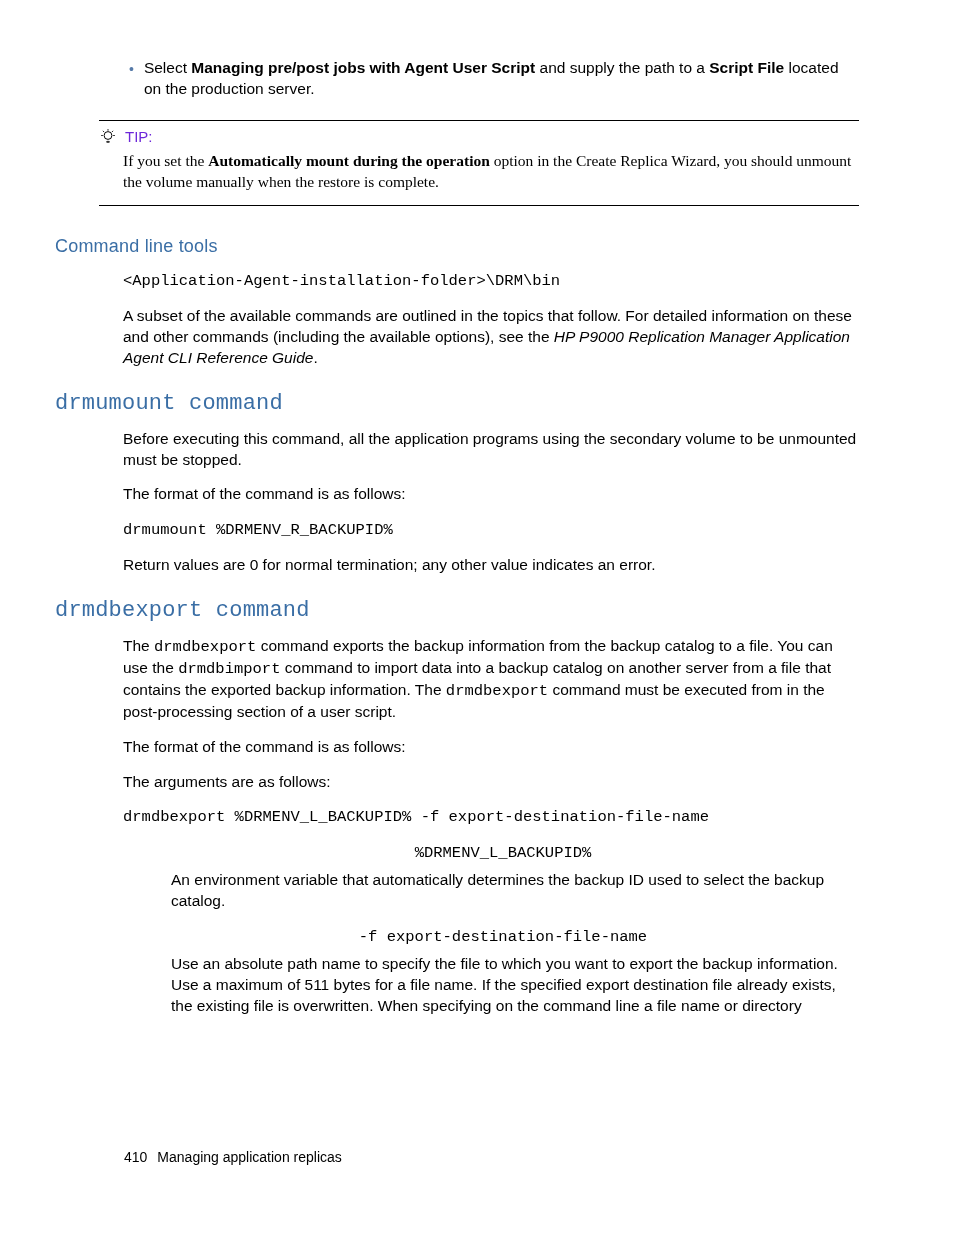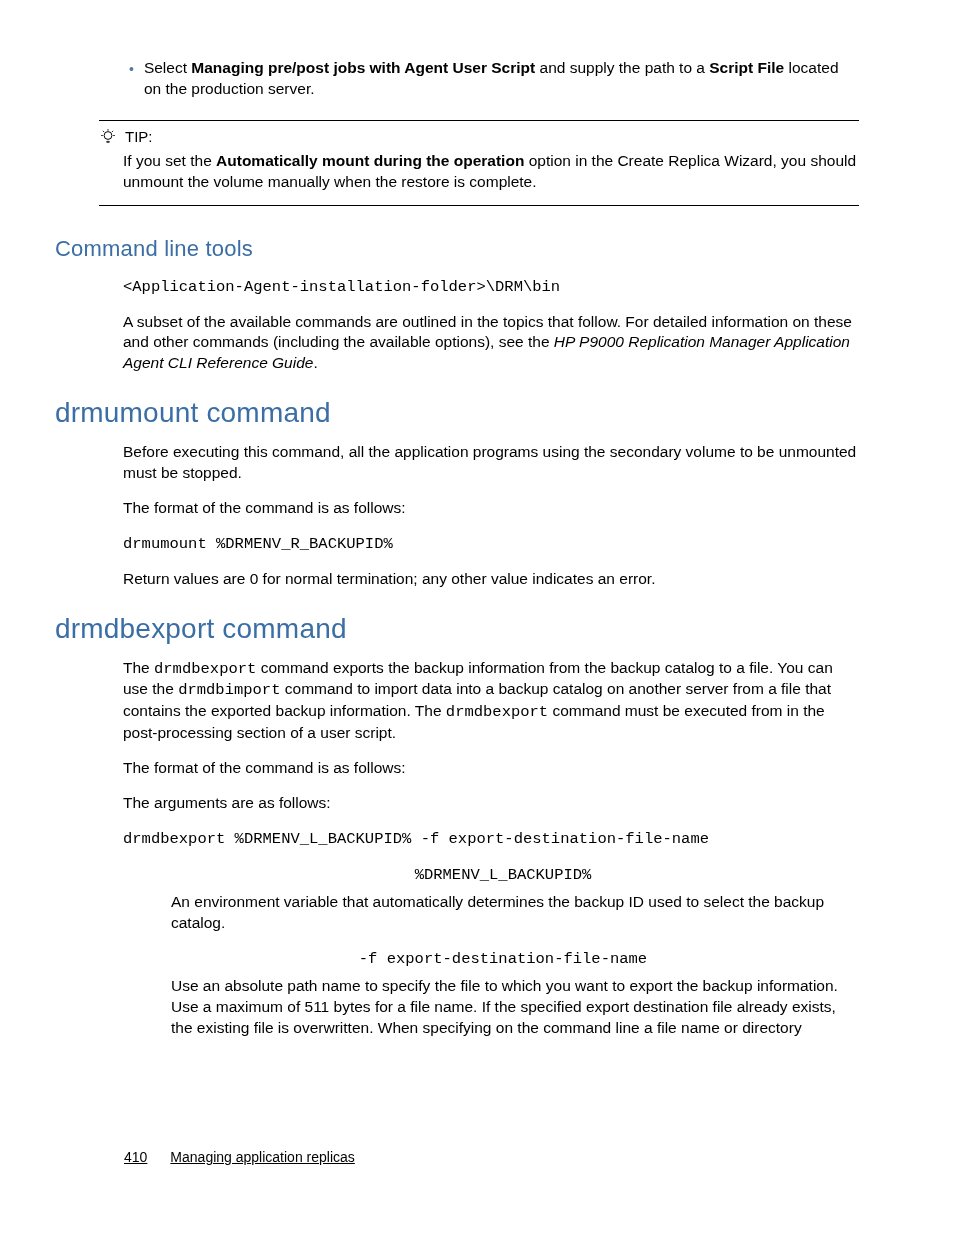--- a/index.html
+++ b/index.html
@@ -50,68 +50,68 @@
     margin-left: 44px;
     margin-bottom: 10px;
   }
   .tip-head {
     display: flex;
     align-items: center;
     gap: 8px;
     margin: 6px 0 4px 0;
   }
   .tip-label {
-    color: #000000;
+    color: #6d28d9;
     font-size: 15px;
   }
   .tip-body {
     margin-left: 24px;
     margin-top: 0;
     margin-bottom: 8px;
+    font-family: Liberation Serif, serif;
   }
   .bulb {
     width: 18px;
     height: 18px;
     display: inline-block;
   }
   h2.section {
     font-family: Arial, Helvetica, sans-serif;
     font-weight: 300;
     color: #3a6ea5;
-    font-size: 22px;
+    font-size: 18px;
     margin: 28px 0 12px 0;
     letter-spacing: 0.2px;
   }
   h3.subsection {
-    font-family: Liberation Sans, sans-serif;
+    font-family: Liberation Mono, monospace;
     font-weight: 300;
     color: #3a6ea5;
-    font-size: 28px;
+    font-size: 22px;
     margin: 20px 0 10px 0;
     letter-spacing: 0.2px;
   }
   p.body {
     margin: 0 0 14px 0;
   }
   p.body.tight { margin-bottom: 6px; text-align: center; }
   code.mono, span.mono {
     font-family: "Courier New", Courier, monospace;
   }
   .sub-indent {
     margin-left: 92px;
   }
   .footer {
     position: absolute;
     left: 124px;
     bottom: 68px;
     font-size: 14px;
     display: flex;
-    gap: 23px;
+    gap: 10px;
     align-items: center;
-    text-decoration: underline;
   }
   .footer .pg { font-size: 14px; }
   .footer .chap { font-size: 14px; }
 </style>
 </head>
 <body>
 
 <div class="page">
 
   <div class="bullet-row">

